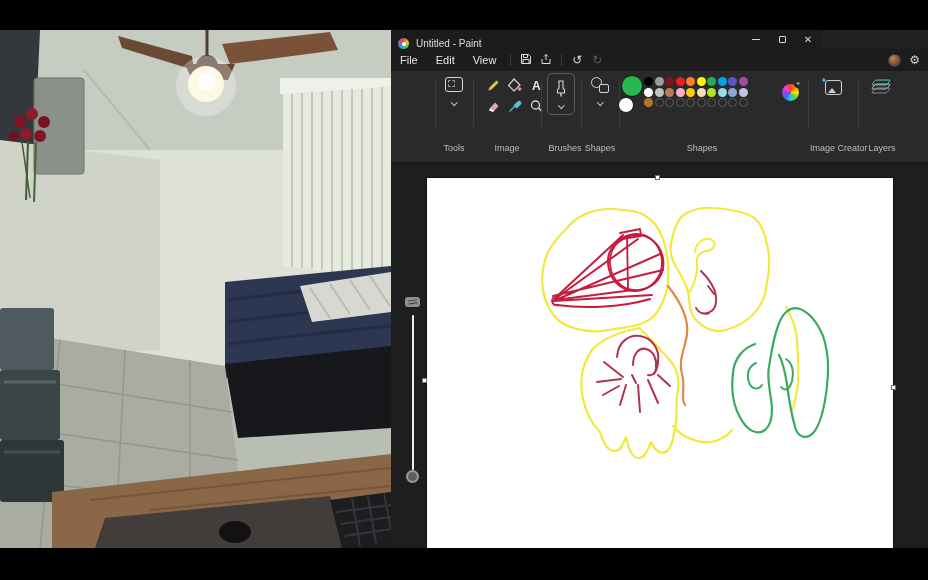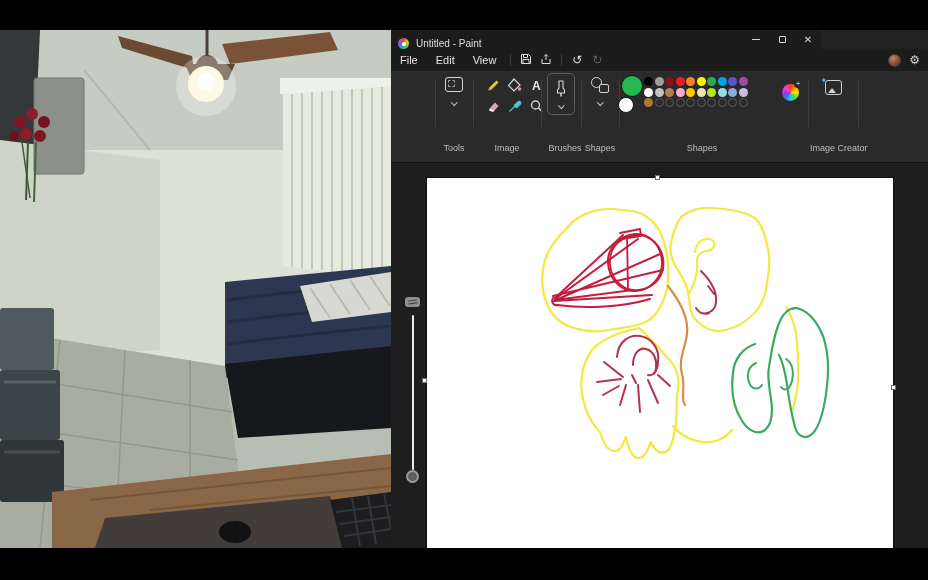--- a/index.html
+++ b/index.html
@@ -347,20 +347,30 @@
       <div class="group" style="left:419px;width:46px;">
         <div class="icon-slot" style="top:9px;">
             <div class="ai-img">
               <span class="ai-spark">✦</span>
             </div>
           </div>
         <div class="glabel">Image Creator</div>
       </div>
       <div class="gsep" style="left:467px;"></div>
 
+      <div class="group" style="left:469px;width:44px;">
+        <div class="icon-slot" style="top:7px;">
+            <div class="layers-ic">
+          <span style="top:0;border-color:#62d0c8;"></span>
+          <span style="top:4px;border-color:#c3c6ca;"></span>
+          <span style="top:8px;border-color:#8f9296;"></span>
+        </div>
+          </div>
+        <div class="glabel">Layers</div>
+      </div>
     </div>
 
     <div id="workspace">
       <div id="canvas">
         <svg id="drawing-svg" width="466" height="399" viewBox="0 0 466 399">
           <g id="strokes-group" fill="none" stroke-linecap="round" stroke-linejoin="round">
               <path d="M195,32 C170,28 150,37 140,50 C126,64 118,75 116,91 C114,106 116,119 122,130 C129,143 137,147 147,150 C159,154 171,154 182,152 C193,150 202,149 210,147 C222,144 228,139 232,131 C238,121 240,114 241,104 C242,89 240,73 236,61 C232,49 226,42 217,37 C209,32 202,33 195,32 Z" stroke="#f3e83e" stroke-width="2.2"></path>
               <path d="M255,38 C265,31 276,29 286,30 C301,31 316,33 326,39 C335,45 338,57 341,71 C344,85 341,98 339,111 C337,123 330,134 321,141 C312,148 302,152 292,153 C283,154 275,148 269,142 C262,135 263,124 261,114 C259,104 254,97 249,89 C244,81 242,71 245,61 C247,52 250,44 255,38 Z" stroke="#f3e83e" stroke-width="2.2"></path>
               <path d="M268,74 C269,64 278,58 285,62 C290,65 287,72 280,73 C272,74 269,79 270,86 C271,96 267,105 263,114" stroke="#f3e83e" stroke-width="2"></path>
               <path d="M212,150 C193,154 175,160 165,172 C155,186 152,204 156,221 C159,235 165,246 173,254 C176,263 179,272 187,273 C194,274 196,265 199,259 C201,267 203,279 211,280 C218,281 221,271 224,264 C227,271 233,278 240,273 C246,268 246,259 248,251 C251,238 248,226 251,212 C253,198 248,187 240,179 C232,170 222,159 212,150" stroke="#f3e83e" stroke-width="2.2"></path>

